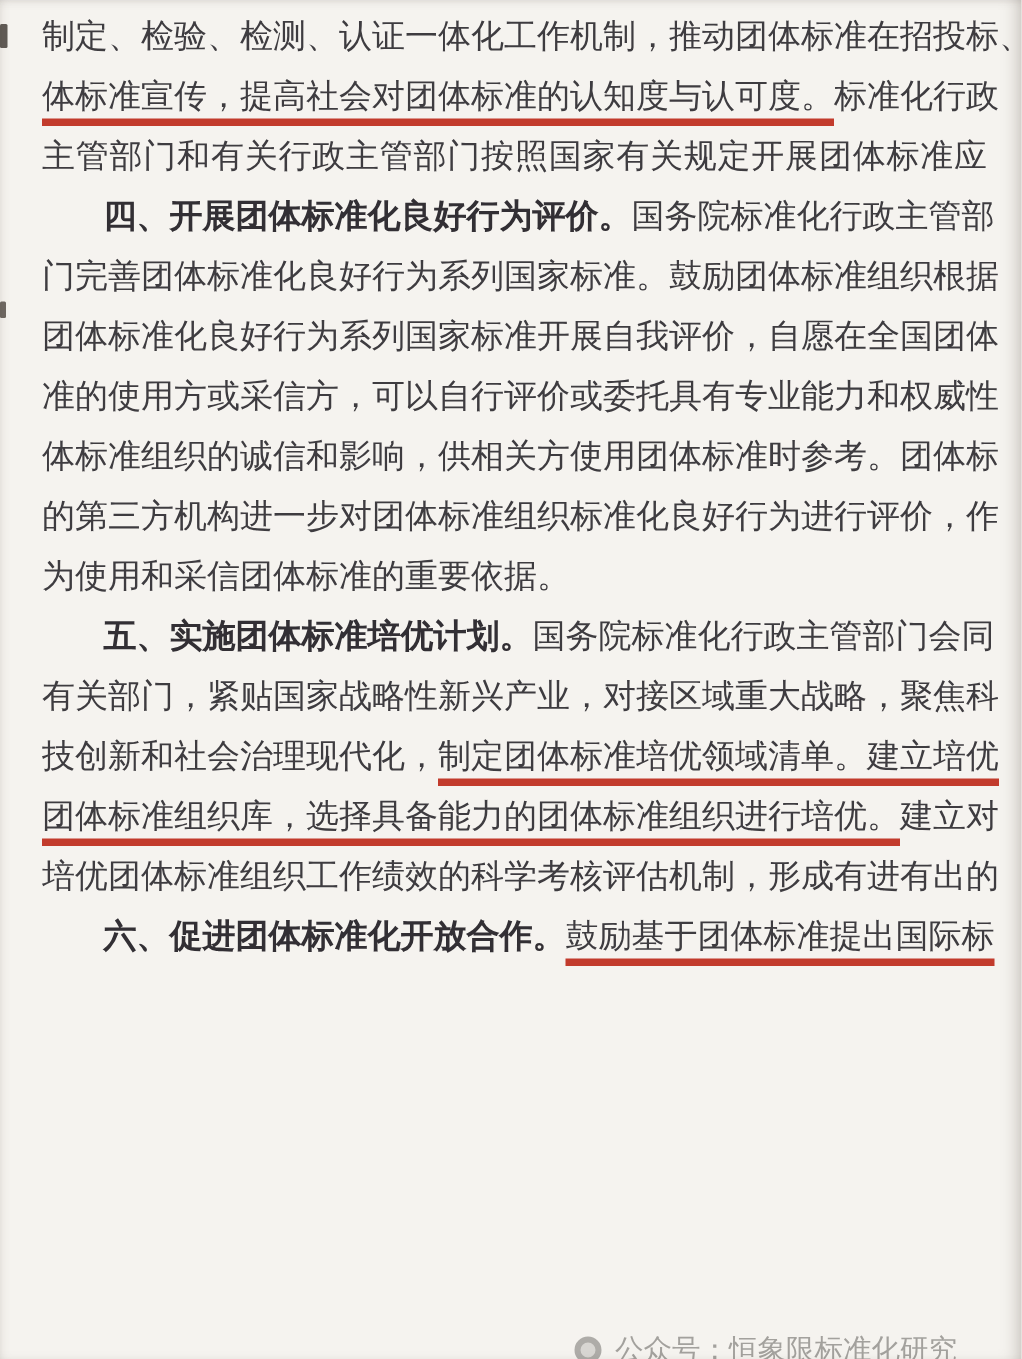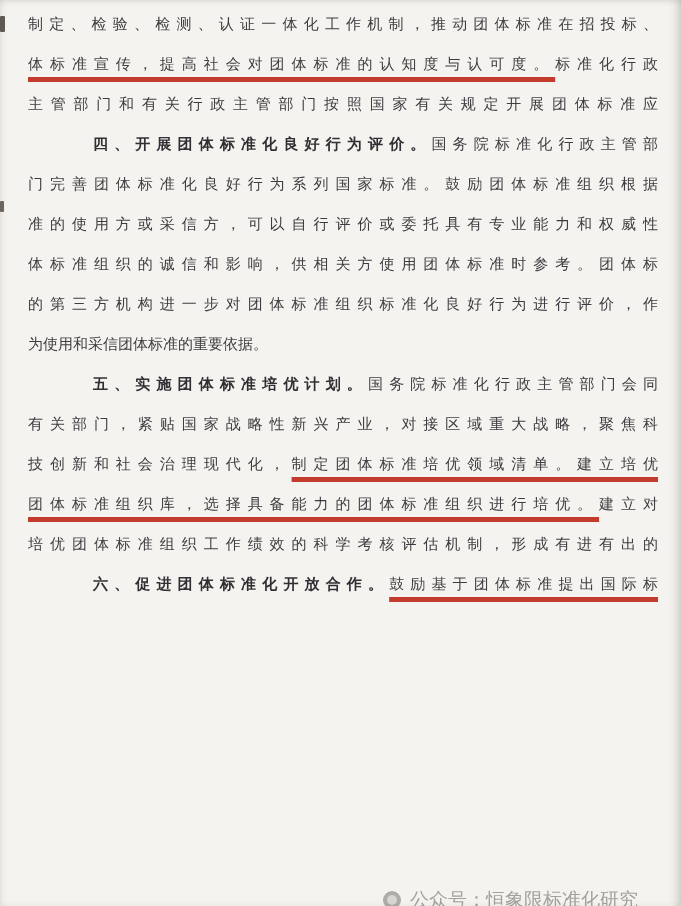--- a/index.html
+++ b/index.html
@@ -21,37 +21,37 @@
     box-shadow:
       inset -9px 0 12px -8px rgba(95, 85, 75, 0.38),
       inset 4px 0 8px -5px rgba(95, 85, 75, 0.22),
       inset 0 5px 8px -6px rgba(95, 85, 75, 0.18);
   }
   .content {
     position: absolute;
     left: 28px;
     top: 4px;
     width: 630px;
-    font-size: 15px;
+    font-size: 22px;
     line-height: 40px;
     color: #3e3c40;
     letter-spacing: 0;
   }
   .line {
     height: 40px;
     text-align: justify;
     text-align-last: justify;
     white-space: nowrap;
   }
   .line.para-end {
     text-align-last: left;
     white-space: normal;
   }
   .line.indent { text-indent: 41px; }
-  .seg-bold { font-weight: bold; color: #322f34; margin-left: 24px; }
+  .seg-bold { font-weight: bold; color: #322f34; }
   .seg-underline {
     text-decoration: underline;
     text-decoration-color: #c23b2c;
     text-decoration-thickness: 4.5px;
     text-underline-offset: 8px;
     text-decoration-skip-ink: none;
   }
   
   .speck-top {
     position: absolute; left: 0; top: 16px;
@@ -91,20 +91,21 @@
   <div class="speck-top"></div>
   <div class="speck-mid"></div>
 
   <div class="content">
 
   <div class="line"><span class="">制定、检验、检测、认证一体化工作机制，推动团体标准在招投标、</span></div>
       <div class="line"><span class="seg-underline">体标准宣传，提高社会对团体标准的认知度与认可度。</span><span class="">标准化行政</span></div>
       <div class="line"><span class="">主管部门和有关行政主管部门按照国家有关规定开展团体标准应</span></div>
       <div class="line indent"><span class="seg-bold ">四、开展团体标准化良好行为评价。</span><span class="">国务院标准化行政主管部</span></div>
       <div class="line"><span class="">门完善团体标准化良好行为系列国家标准。鼓励团体标准组织根据</span></div>
+      <div class="line"><span class="">团体标准化良好行为系列国家标准开展自我评价，自愿在全国团体</span></div>
       <div class="line"><span class="">准的使用方或采信方，可以自行评价或委托具有专业能力和权威性</span></div>
       <div class="line"><span class="">体标准组织的诚信和影响，供相关方使用团体标准时参考。团体标</span></div>
       <div class="line"><span class="">的第三方机构进一步对团体标准组织标准化良好行为进行评价，作</span></div>
       <div class="line para-end"><span class="">为使用和采信团体标准的重要依据。</span></div>
       <div class="line indent"><span class="seg-bold ">五、实施团体标准培优计划。</span><span class="">国务院标准化行政主管部门会同</span></div>
       <div class="line"><span class="">有关部门，紧贴国家战略性新兴产业，对接区域重大战略，聚焦科</span></div>
       <div class="line"><span class="">技创新和社会治理现代化，</span><span class="seg-underline">制定团体标准培优领域清单。建立培优</span></div>
       <div class="line"><span class="seg-underline">团体标准组织库，选择具备能力的团体标准组织进行培优。</span><span class="">建立对</span></div>
       <div class="line"><span class="">培优团体标准组织工作绩效的科学考核评估机制，形成有进有出的</span></div>
       <div class="line indent"><span class="seg-bold ">六、促进团体标准化开放合作。</span><span class="seg-underline">鼓励基于团体标准提出国际标</span></div>

